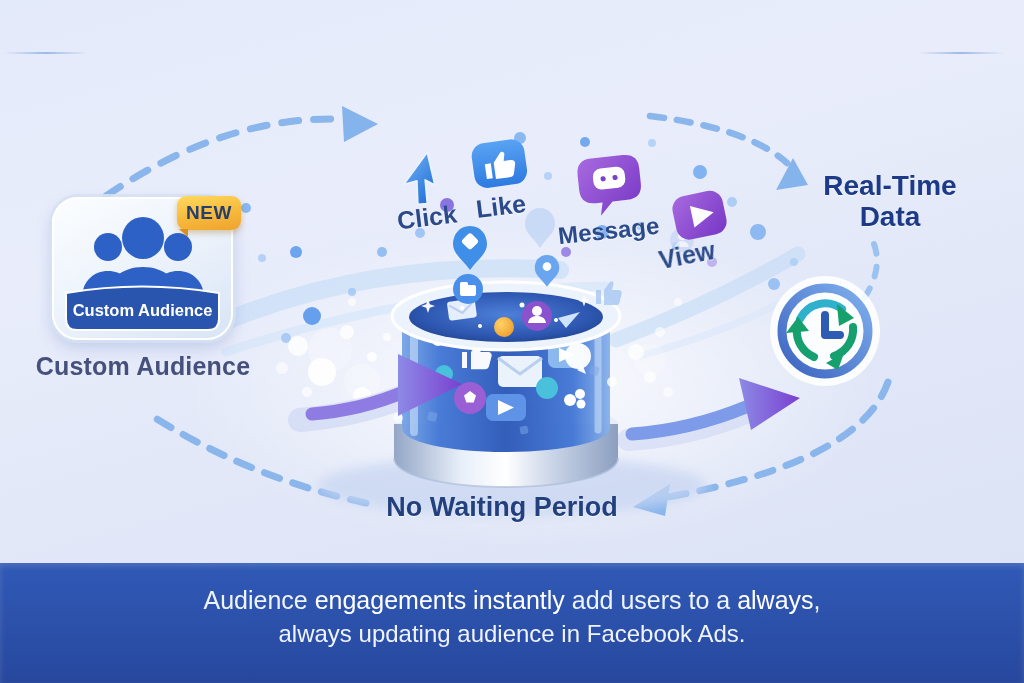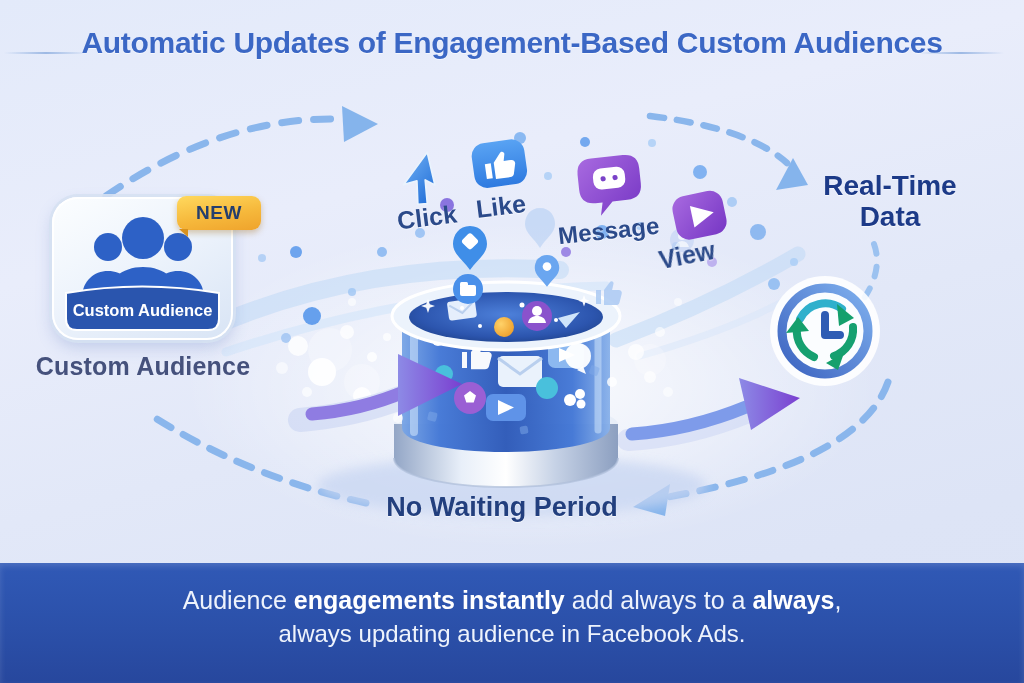--- a/index.html
+++ b/index.html
@@ -34,21 +34,21 @@
   .lbl-like{left:470px;top:192px;width:62px;font-size:25px;transform:rotate(-7deg);}
   .lbl-message{left:558px;top:217px;width:100px;font-size:24px;transform:rotate(-6deg);}
   .lbl-view{left:652px;top:241px;width:70px;font-size:25px;transform:rotate(-11deg);}
   
   .card{
     left:52px;top:197px;width:181px;height:143px;border-radius:26px;
     background:linear-gradient(150deg,#fcfeff 0%,#eef4fc 45%,#d8e4f5 100%);
     box-shadow:0 0 0 3px rgba(214,225,242,.9),0 7px 16px rgba(90,120,190,.28),inset 0 0 0 2px #ffffff;
   }
   .badge{
-    left:177px;top:196px;width:84px;height:34px;border-radius:9px;
+    left:177px;top:196px;width:64px;height:34px;border-radius:9px;
     background:linear-gradient(170deg,#ffd95e 0%,#f6b93c 55%,#efa32c 100%);
     color:#243e6e;font-size:19px;font-weight:800;text-align:center;line-height:34px;letter-spacing:.5px;
     box-shadow:0 3px 6px rgba(160,105,20,.35);
   }
   .badge::after{
     content:"";position:absolute;left:2px;bottom:-7px;
     border-left:9px solid transparent;border-right:0 solid transparent;border-top:8px solid #d8911e;
   }
   .caption{
     left:26px;top:352px;width:234px;text-align:center;
@@ -56,21 +56,21 @@
   }
   
   .footer{
     left:0;top:563px;width:1024px;height:120px;
     background:linear-gradient(180deg,#3059b6 0%,#2b50a9 55%,#27479d 100%);
     box-shadow:inset 0 3px 6px rgba(255,255,255,.15);
     color:#eef3fc;text-align:center;
   }
   .footer .l1{margin-top:21px;font-size:25px;line-height:33px;white-space:pre-wrap;}
   .footer .l2{font-size:24px;line-height:33px;white-space:pre-wrap;}
-  .footer b{font-weight:bold;color:#ffffff;}
+  .footer b{font-weight:normal;color:#ffffff;}
 </style>
 </head>
 <body>
 
 <div id="stage">
 
   <svg class="abs" style="left:0;top:0" width="1024" height="683" viewBox="0 0 1024 683">
     <defs>
       <linearGradient id="gCursor" x1="0" y1="0" x2="1" y2="1">
         <stop offset="0" stop-color="#6fb0f4"></stop>
@@ -316,21 +316,20 @@
       <path d="M-25 -12 A28 28 0 0 1 17 -22" stroke="#2fb0cc" stroke-width="8" fill="none" stroke-linecap="round"></path>
       <polygon points="29,-13 12,-27 14,-5" fill="#15a06c"></polygon>
       <path d="M28 -4 A28 28 0 0 1 9 25" stroke="#16a070" stroke-width="8" fill="none" stroke-linecap="round"></path>
       <polygon points="1,32 19,22 13,39" fill="#15a06c"></polygon>
       <path d="M-11 26 A28 28 0 0 1 -28 -3" stroke="#16a070" stroke-width="8" fill="none" stroke-linecap="round"></path>
       <polygon points="-27,-14 -39,2 -16,0" fill="#15a06c"></polygon>
       <path d="M0 -16 L0 4 L15 4" stroke="#2e5cb4" stroke-width="8" fill="none" stroke-linecap="round" stroke-linejoin="round"></path>
     </g>
   </svg>
 
-  <div class="abs title">Automatic Updates of Engagement-Based Custom Audiences</div>
   <div class="abs title-line tl-left"></div>
   <div class="abs title-line tl-right"></div>
 
   <div class="abs flow-label lbl-bottom">No Waiting Period</div>
   <div class="abs flow-label lbl-right">
     <span style="display:block">Real-Time</span>
     <span style="display:block">Data</span>
   </div>
 
   <div class="abs eng-label lbl-click">Click</div>
@@ -349,17 +348,17 @@
         <path d="M53 105 c0-22 17-35 38-35 s38 13 38 35 Z"></path>
       </g>
       <path d="M14 96 Q90 83 167 96 L167 122 Q167 133 156 133 H25 Q14 133 14 122 Z" fill="#2a55ae" stroke="#ffffff" stroke-width="2"></path>
       <text x="90.5" y="119" text-anchor="middle" font-family="Liberation Sans, sans-serif" font-size="16.5" font-weight="bold" fill="#ffffff">Custom Audience</text>
     </svg>
   </div>
   <div class="abs badge">NEW</div>
   <div class="abs caption">Custom Audience</div>
 
   <div class="abs footer">
-    <div class="l1"><span>Audience </span><b>engagements instantly</b><span> add always to a </span><b>always</b><span>,</span></div>
+    <div class="l1"><span>Audience </span><b>engagements instantly</b><span> add users to a </span><b>always</b><span>,</span></div>
     <div class="l2">always updating audience in Facebook Ads.</div>
   </div>
 
 </div>
 
 </body></html>

